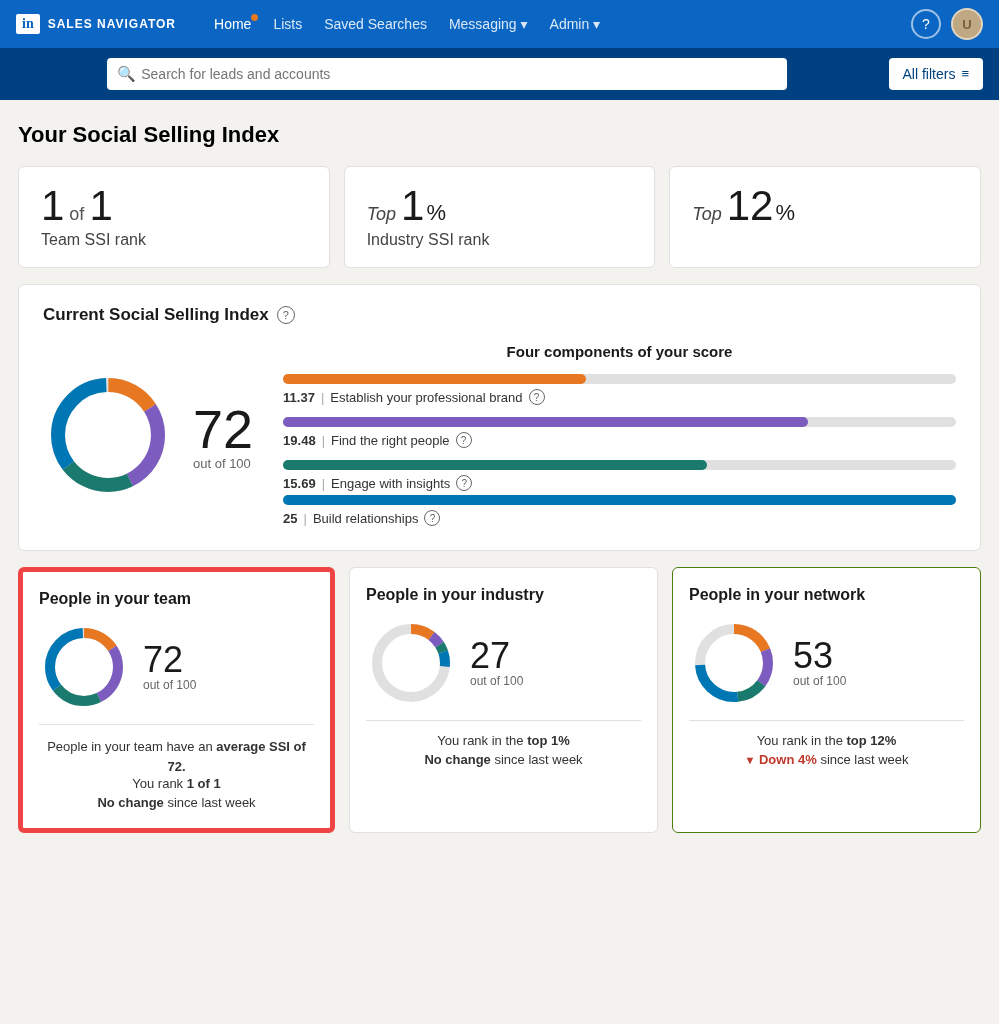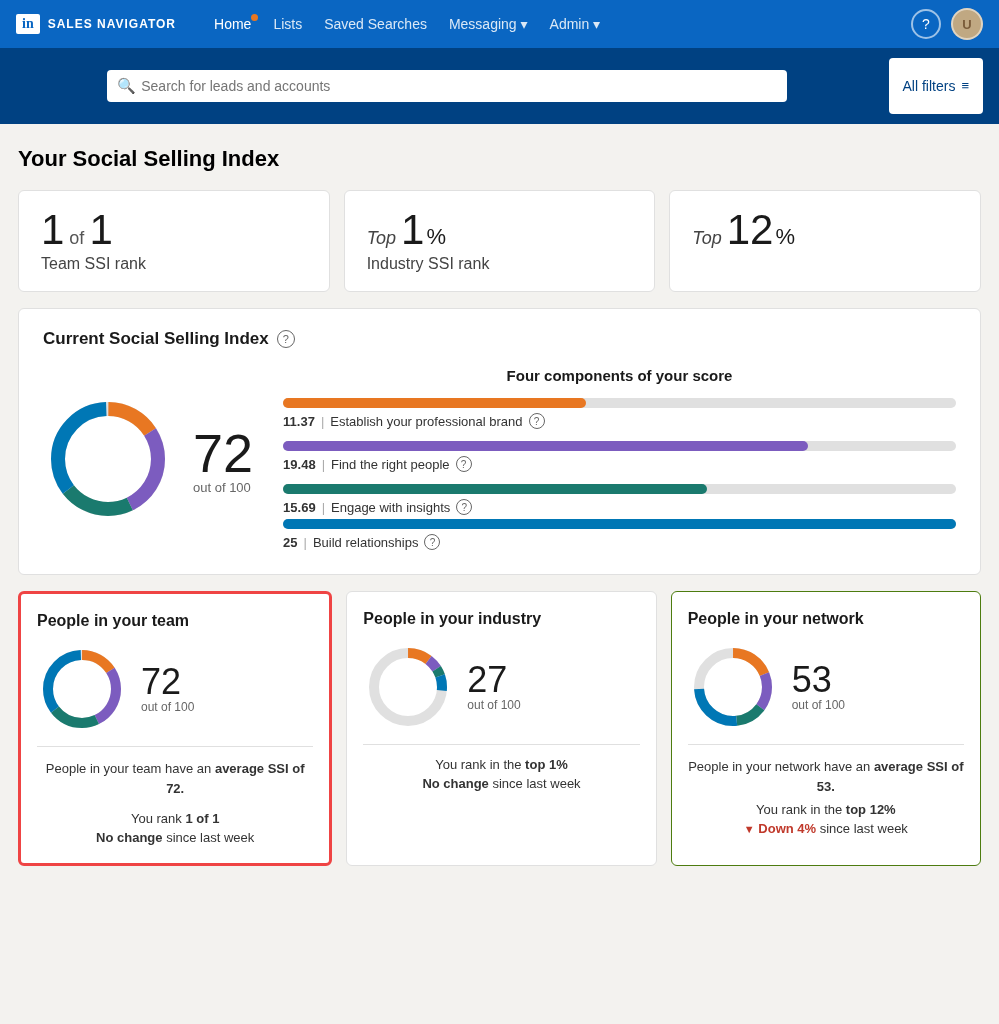--- a/index.html
+++ b/index.html
@@ -37,21 +37,21 @@
       <span>U</span>
     </div>
   </div>
 </nav>
 
 <div style="background:#004182; padding:10px 16px; display:flex; align-items:center; gap:10px;">
   <div style="flex:1; position:relative; max-width:680px; margin:0 auto;">
     <span style="position:absolute; left:10px; top:50%; transform:translateY(-50%); color:#666; font-size:15px;">🔍</span>
     <input type="text" style="width: 100%; padding: 8px 12px 8px 34px; border-radius: 4px; border: none; font-size: 14px; color: rgb(51, 51, 51); background: white; outline: none;" placeholder="Search for leads and accounts">
   </div>
-  <button style="background:white; color:#004182; border:none; border-radius:4px; padding:20px 14px; font-size:14px; font-weight:500; cursor:pointer; display:flex; align-items:flex-start; gap:6px;">
+  <button style="background:white; color:#004182; border:none; border-radius:4px; padding:8px 14px; font-size:14px; font-weight:500; cursor:pointer; display:flex; align-items:flex-start; gap:6px;">
     <span>All filters</span>
     <span style="font-size:13px;">≡</span>
   </button>
 </div>
 
 <div style="padding:22px 18px; background:#f3f2ef; min-height:900px;">
 
   <h1 style="font-size:22px; font-weight:700; color:#000; margin-bottom:18px;">Your Social Selling Index</h1>
 
   <div style="display:flex; gap:14px; margin-bottom:16px;">
@@ -159,40 +159,40 @@
             <div style="width:16px; height:16px; border-radius:50%; border:1.5px solid #666; display:inline-flex; align-items:center; justify-content:center; font-size:10px; color:#666; cursor:pointer; flex-shrink:0;">?</div>
           </div>
         </div>
 
       </div>
     </div>
   </div>
 
   <div style="display:flex; gap:14px;">
 
-    <div style="background:white; border:3px solid #ef4444; border-radius:6px; padding:18px 16px; flex:1;">
+    <div style="background:white; border:5px solid #ef4444; border-radius:6px; padding:18px 16px; flex:1;">
       <div style="font-size:16px; font-weight:600; color:#1a1a1a; margin-bottom:14px;">People in your team</div>
       <div style="display:flex; align-items:center; gap:14px; margin-bottom:12px;">
         <svg width="90" height="90" viewBox="0 0 90 90">
           <circle cx="45" cy="45" r="34" fill="none" stroke="#e0e0e0" stroke-width="10"></circle>
           <circle cx="45" cy="45" r="34" fill="none" stroke="#e87722" stroke-width="10" stroke-dasharray="33.6 179.8" stroke-dashoffset="53.4"></circle>
           <circle cx="45" cy="45" r="34" fill="none" stroke="#7c5cbf" stroke-width="10" stroke-dasharray="57.8 155.6" stroke-dashoffset="19.8"></circle>
           <circle cx="45" cy="45" r="34" fill="none" stroke="#1a7a6e" stroke-width="10" stroke-dasharray="46.5 166.9" stroke-dashoffset="-38"></circle>
           <circle cx="45" cy="45" r="34" fill="none" stroke="#0077b5" stroke-width="10" stroke-dasharray="74.3 139.1" stroke-dashoffset="-84.5"></circle>
         </svg>
         <div>
           <div style="font-size:36px; font-weight:300; color:#1a1a1a; line-height:1;">72</div>
           <div style="font-size:12px; color:#666;">out of 100</div>
         </div>
       </div>
       <hr style="border:none; border-top:1px solid #e0e0e0; margin:12px 0;">
       <p style="font-size:13px; color:#333; text-align:center; line-height:1.5;">
         <span>People in your team have an </span><strong>average SSI of 72.</strong>
       </p>
-      <p style="font-size:13px; color:#333; text-align:center; margin-top:13px;">
+      <p style="font-size:13px; color:#333; text-align:center; margin-top:0;">
         <span>You rank </span><strong>1 of 1</strong>
       </p>
       <p style="font-size:13px; color:#333; text-align:center; margin-top:4px;">
         <strong>No change</strong><span> since last week</span>
       </p>
     </div>
 
     <div style="background:white; border:1px solid #e0e0e0; border-radius:6px; padding:18px 16px; flex:1;">
       <div style="font-size:16px; font-weight:600; color:#1a1a1a; margin-bottom:14px;">People in your industry</div>
       <div style="display:flex; align-items:center; gap:14px; margin-bottom:12px;">
@@ -226,23 +226,20 @@
           <circle cx="45" cy="45" r="34" fill="none" stroke="#7c5cbf" stroke-width="10" stroke-dasharray="35 178.4" stroke-dashoffset="13.4"></circle>
           <circle cx="45" cy="45" r="34" fill="none" stroke="#1a7a6e" stroke-width="10" stroke-dasharray="28 185.4" stroke-dashoffset="-21.6"></circle>
           <circle cx="45" cy="45" r="34" fill="none" stroke="#0077b5" stroke-width="10" stroke-dasharray="55 158.4" stroke-dashoffset="-49.6"></circle>
         </svg>
         <div>
           <div style="font-size:36px; font-weight:300; color:#1a1a1a; line-height:1;">53</div>
           <div style="font-size:12px; color:#666;">out of 100</div>
         </div>
       </div>
       <hr style="border:none; border-top:1px solid #e0e0e0; margin:12px 0;">
-      <p style="font-size:13px; color:#333; text-align:center; line-height:1.5;">
-        <span>People in your network have an </span><strong>average SSI of 53.</strong>
-      </p>
       <p style="font-size:13px; color:#333; text-align:center; margin-top:6px;">
         <span>You rank in the </span><strong>top 12%</strong>
       </p>
       <p style="font-size:13px; color:#c0392b; text-align:center; margin-top:4px;">
         <span style="font-size:11px;">▼</span>
         <strong>Down 4%</strong><span style="color:#333;"> since last week</span>
       </p>
     </div>
 
   </div>

